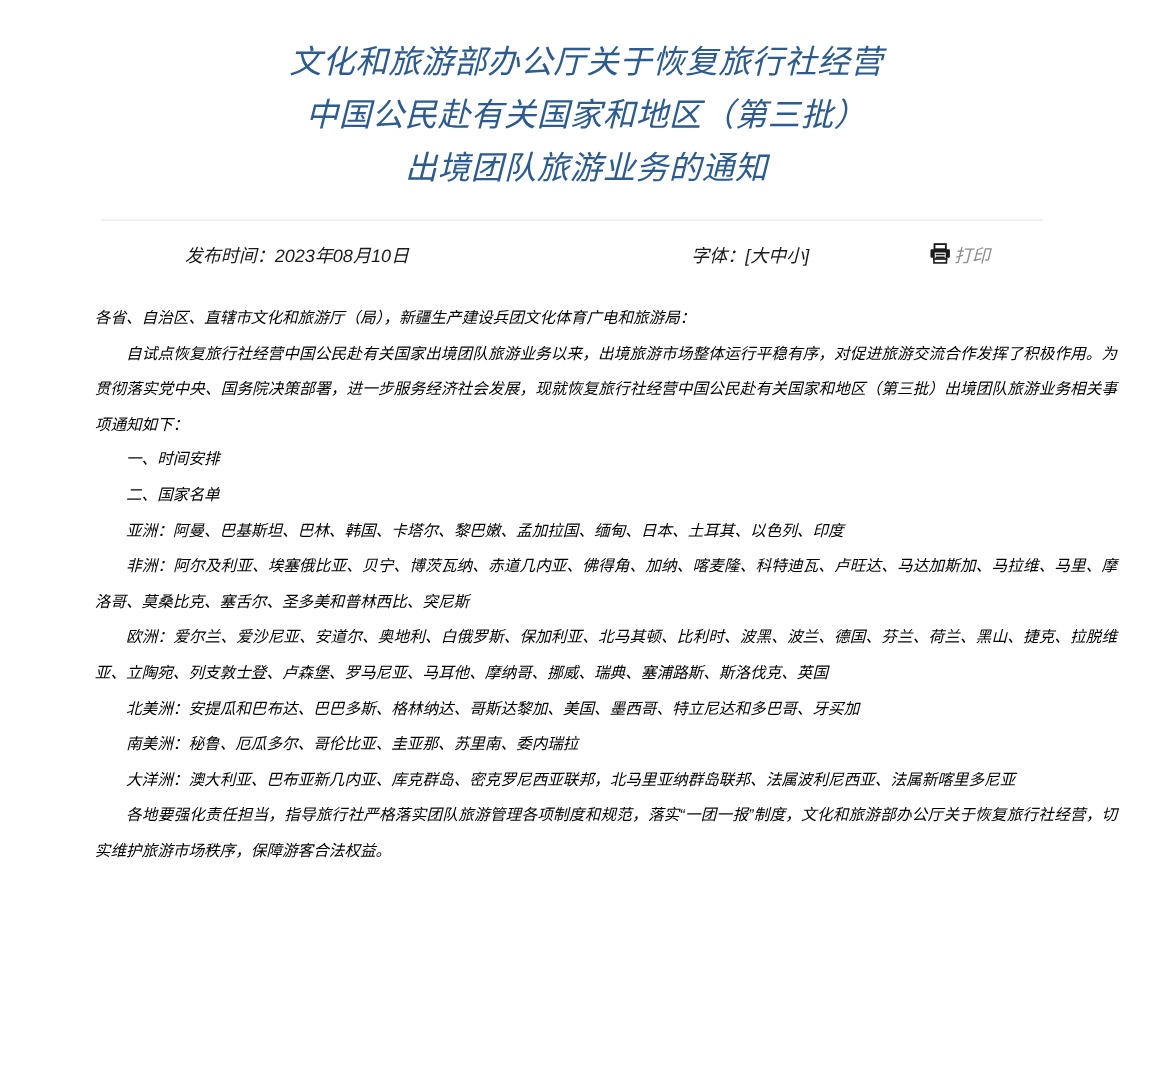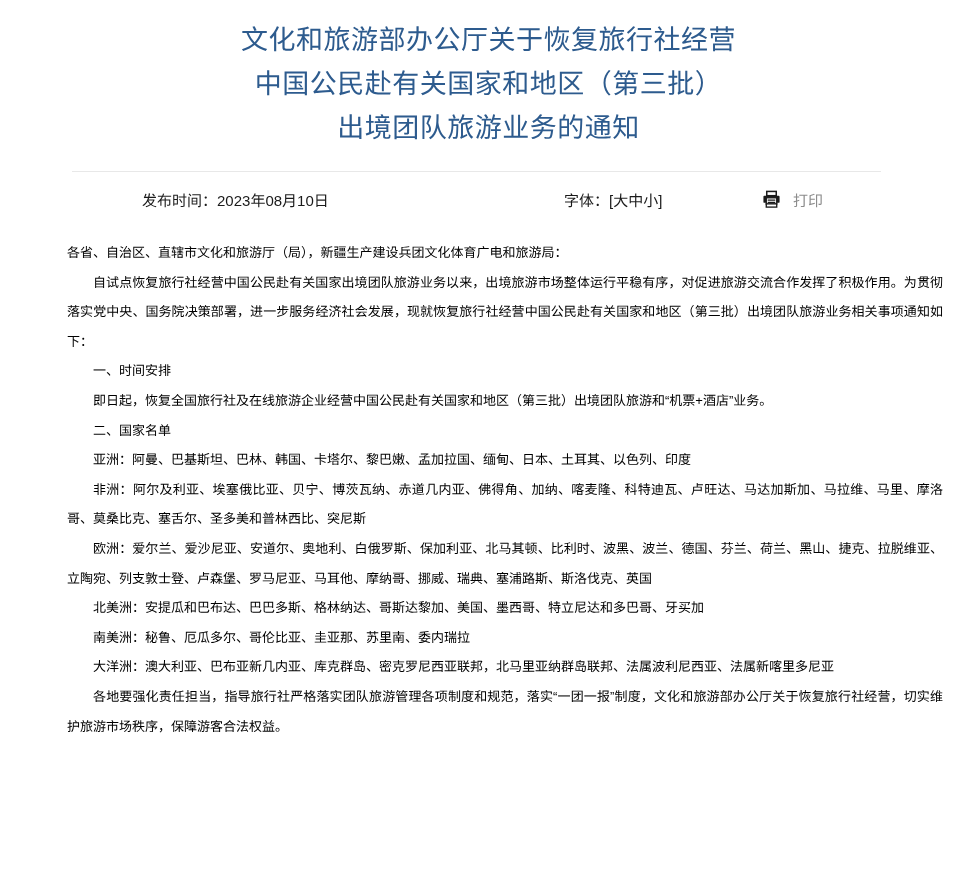--- a/index.html
+++ b/index.html
@@ -14,21 +14,22 @@
     height: 891px;
     font-family: "Liberation Sans", "DejaVu Sans", sans-serif;
     color: #000000;
     overflow: hidden;
   }
 
   .page {
     width: 977px;
     height: 891px;
     position: relative;
-    padding: 4px;
+    padding: 16px;
+    font-style: italic;
   }
 
   
   .doc-title {
     margin: 0;
     padding: 14px 150px 0 150px;
     text-align: center;
     font-family: "Liberation Serif", "DejaVu Serif", serif;
     font-size: 27px;
     font-weight: 400;
@@ -65,21 +66,21 @@
     position: absolute;
     left: 492px;
     white-space: nowrap;
   }
   .fs-opt { cursor: pointer; }
   .meta-print {
     position: absolute;
     left: 690px;
     display: flex;
     align-items: center;
-    gap: 12px;
+    gap: 2px;
     cursor: pointer;
     white-space: nowrap;
   }
   .printer-icon {
     width: 19px;
     height: 19px;
     display: inline-block;
     flex: 0 0 auto;
   }
   .print-label {
@@ -144,21 +145,20 @@
   </div>
 
   <div class="doc-body">
 
     <p class="noindent">各省、自治区、直辖市文化和旅游厅（局），新疆生产建设兵团文化体育广电和旅游局：</p>
 
     <p class="indent">自试点恢复旅行社经营中国公民赴有关国家出境团队旅游业务以来，出境旅游市场整体运行平稳有序，对促进旅游交流合作发挥了积极作用。为贯彻落实党中央、国务院决策部署，进一步服务经济社会发展，现就恢复旅行社经营中国公民赴有关国家和地区（第三批）出境团队旅游业务相关事项通知如下：</p>
 
     <p class="indent">一、时间安排</p>
 
-    <p class="indent">即日起，恢复全国旅行社及在线旅游企业经营中国公民赴有关国家和地区（第三批）出境团队旅游和“机票+酒店”业务。</p>
 
     <p class="indent">二、国家名单</p>
 
     <p class="indent"><span>亚洲</span><span>：</span><span>阿曼、巴基斯坦、巴林、韩国、卡塔尔、黎巴嫩、孟加拉国、缅甸、日本、土耳其、以色列、印度</span></p>
 
     <p class="indent"><span>非洲</span><span>：</span><span>阿尔及利亚、埃塞俄比亚、贝宁、博茨瓦纳、赤道几内亚、佛得角、加纳、喀麦隆、科特迪瓦、卢旺达、马达加斯加、马拉维、马里、摩洛哥、莫桑比克、塞舌尔、圣多美和普林西比、突尼斯</span></p>
 
     <p class="indent"><span>欧洲</span><span>：</span><span>爱尔兰、爱沙尼亚、安道尔、奥地利、白俄罗斯、保加利亚、北马其顿、比利时、波黑、波兰、德国、芬兰、荷兰、黑山、捷克、拉脱维亚、立陶宛、列支敦士登、卢森堡、罗马尼亚、马耳他、摩纳哥、挪威、瑞典、塞浦路斯、斯洛伐克、英国</span></p>
 
     <p class="indent"><span>北美洲</span><span>：</span><span>安提瓜和巴布达、巴巴多斯、格林纳达、哥斯达黎加、美国、墨西哥、特立尼达和多巴哥、牙买加</span></p>

